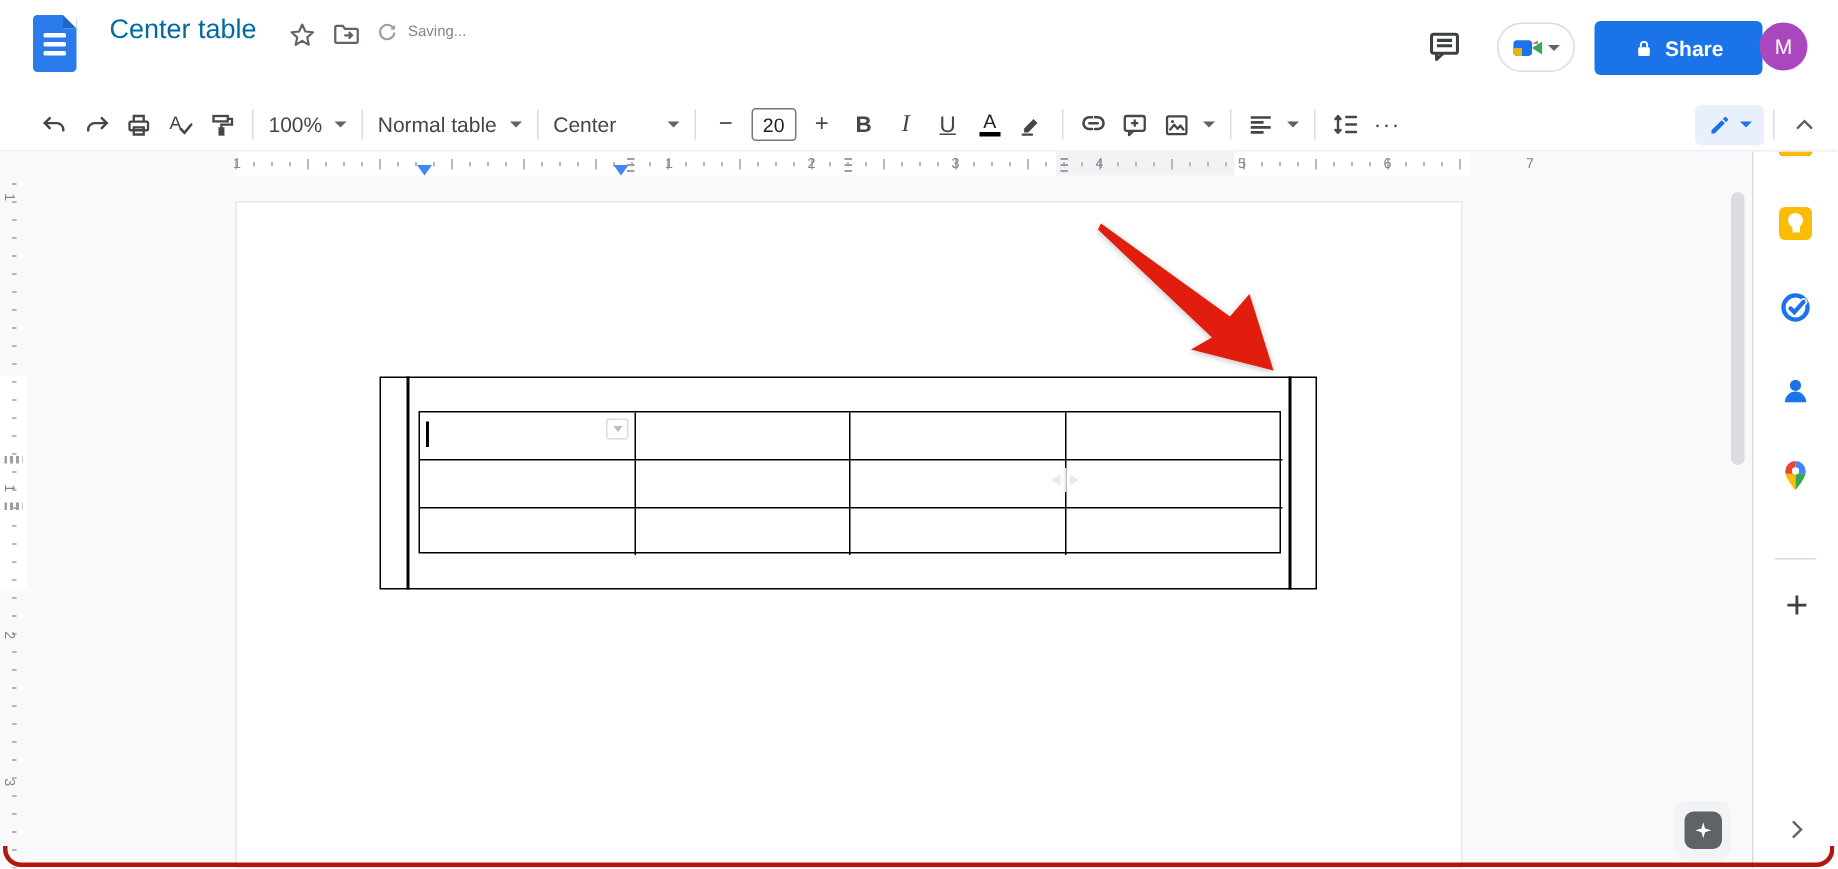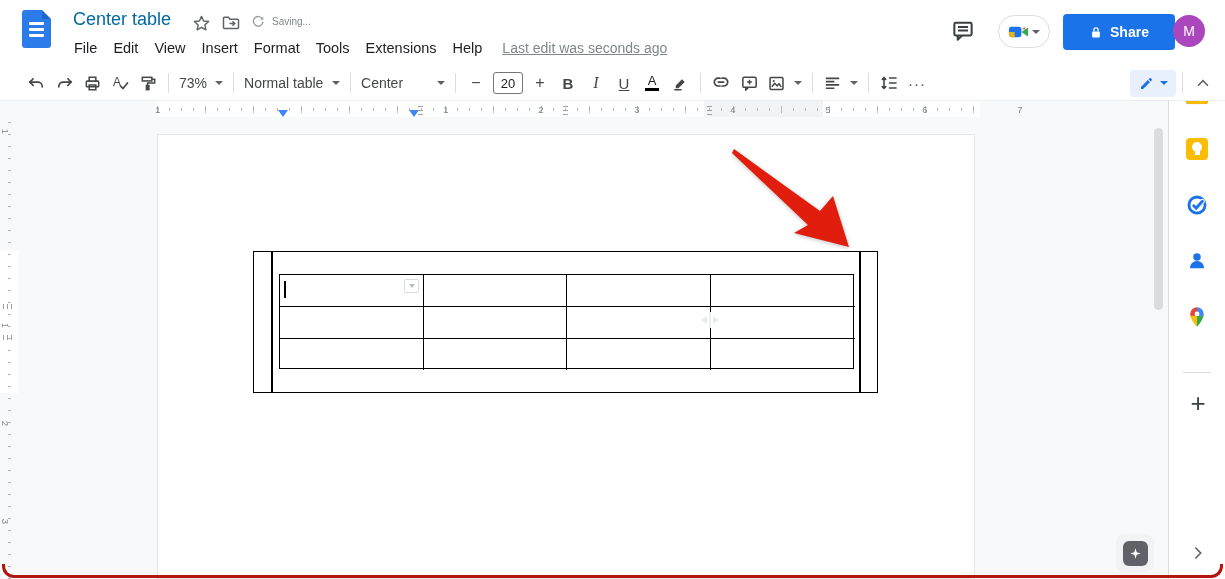--- a/index.html
+++ b/index.html
@@ -122,31 +122,20 @@
       </svg>
   </div>
   <div id="saving-wrap">
     <svg class="ic" width="16" height="16" viewBox="0 0 20 20">
         <path d="M15.8 8.2A6 6 0 1 0 16.2 11" fill="none" stroke="#9aa0a6" stroke-width="1.8"></path>
         <path d="M16.6 4.4v4h-4z" fill="#9aa0a6"></path>
       </svg>
     <span>Saving...</span>
   </div>
 
-  <div id="menubar">
-    <span class="menu">File</span>
-    <span class="menu">Edit</span>
-    <span class="menu">View</span>
-    <span class="menu">Insert</span>
-    <span class="menu">Format</span>
-    <span class="menu">Tools</span>
-    <span class="menu">Extensions</span>
-    <span class="menu">Help</span>
-    <span id="last-edit">Last edit was seconds ago</span>
-  </div>
 
   <div id="comment-topbar">
     <svg class="ic" width="24" height="24" viewBox="0 0 20 20" fill="none" stroke="#3c4043" stroke-width="1.7">
         <rect x="2.8" y="3.2" width="14.4" height="10.6" rx="1.2"></rect>
         <path d="M5.6 13.8v3.4l3.6-3.4" stroke-linejoin="round"></path>
         <path d="M5.8 6.6h8.4M5.8 9.6h8.4"></path>
       </svg>
   </div>
   <div id="meet-pill">
     <svg class="ic" width="21" height="16" viewBox="0 0 22 16">
@@ -196,21 +185,21 @@
   </div>
   <div class="tbtn">
     <svg class="ic" width="19" height="19" viewBox="0 0 20 20" fill="none" stroke="#444746" stroke-width="1.6">
         <rect x="3.5" y="3.5" width="10" height="3.8"></rect>
         <path d="M13.5 5.5h3v4H9v2.7"></path>
         <rect x="7.8" y="12.2" width="2.6" height="4.3" fill="#444746"></rect>
       </svg>
   </div>
   <div class="sep"></div>
   <div class="ddtext">
-    <span>73%</span>
+    <span>100%</span>
       <span class="caret"></span>
   </div>
   <div class="sep"></div>
   <div class="ddtext" style="width:104px;justify-content:space-between">
     <span>Normal table</span>
       <span class="caret"></span>
   </div>
   <div class="sep"></div>
   <div class="ddtext" style="width:92px;justify-content:space-between">
     <span>Center</span>

